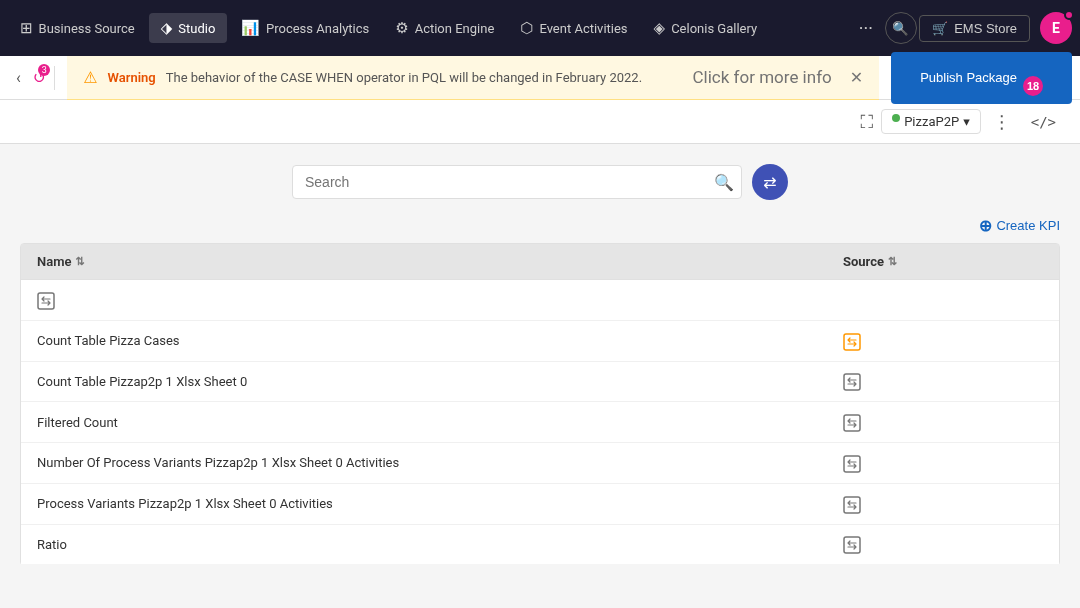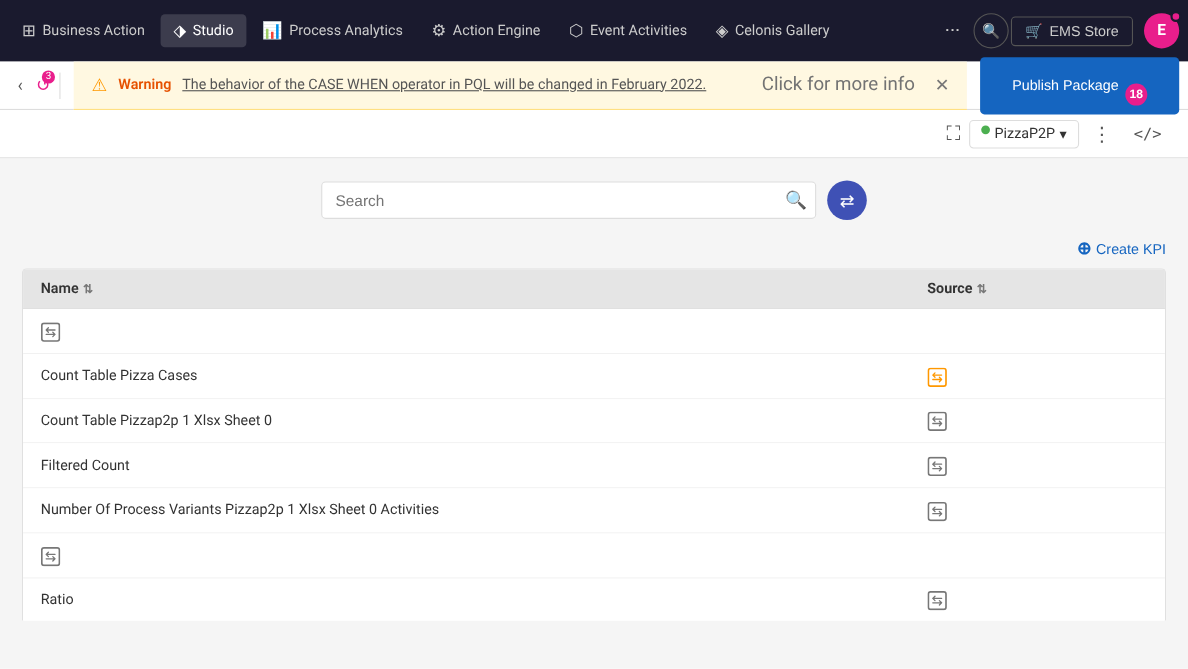--- a/index.html
+++ b/index.html
@@ -36,21 +36,21 @@
     .back-btn { display: flex; align-items: center; gap: 4px; cursor: pointer; color: #555; padding: 4px 8px; }
     .divider-v { width: 1px; height: 24px; background: #ddd; margin: 0 4px; }
 
     
     .warning-bar {
       display: flex; align-items: center; background: #fff8e1; border-bottom: 1px solid #ffe082;
       height: 44px; padding: 0 16px; gap: 10px; flex: 1;
     }
     .warning-icon { color: #ff9800; font-size: 16px; }
     .warning-label { font-weight: 600; color: #e65100; font-size: 13px; }
-    .warning-text { color: #555; font-size: 13px; flex: 1; text-decoration: underline; }
+    .warning-text { color: #555; font-size: 13px; flex: 1; }
     .warning-link { color: #737373; cursor: pointer; font-size: 17px; }
     .warning-close { cursor: pointer; color: #777; font-size: 16px; margin-left: 8px; }
     .publish-btn {
       background: #1565c0; color: #fff; border: none; border-radius: 4px;
       padding: 8px 29px; font-size: 13px; cursor: pointer; display: flex; align-items: center; gap: 6px; white-space: nowrap;
     }
     .publish-badge {
       background: #e91e8c; color: #fff; border-radius: 50%; width: 20px; height: 20px;
       display: flex; align-items: center; justify-content: center; font-size: 11px; font-weight: bold; margin-top: 16px;
     }
@@ -116,21 +116,21 @@
     .row-source { width: 200px; display: flex; align-items: center; gap: 4px; }
     .source-icon { color: #777; font-size: 16px; }
     .source-orange { color: #ff9800; }
   </style>
 </head>
 <body>
 
 <nav class="top-nav">
   <div class="nav-item">
     <span class="nav-icon">⊞</span>
-    <span>Business Action</span>
+    <span>Business Source</span>
   </div>
   <div class="nav-item active">
     <span class="nav-icon">⬗</span>
     <span>Studio</span>
   </div>
   <div class="nav-item">
     <span class="nav-icon">📊</span>
     <span>Process Analytics</span>
   </div>
   <div class="nav-item">
@@ -268,20 +268,21 @@
         <div class="table-row">
           <span class="row-name">Number Of Process Variants Pizzap2p 1 Xlsx Sheet 0 Activities</span>
           <div class="row-source">
             <span class="source-icon"><svg width="18" height="18" viewBox="0 0 18 18" fill="none" style="vertical-align:middle;">
     <rect x="1" y="1" width="16" height="16" rx="2" stroke="#777" stroke-width="1.5" fill="none"></rect>
     <path d="M5 7h8M5 7l2-2M5 7l2 2M13 11H5M13 11l-2-2M13 11l-2 2" stroke="#777" stroke-width="1.2" stroke-linecap="round"></path>
   </svg></span>
           </div>
         </div>
         <div class="table-row">
+          <span class="row-name">Process Variants Pizzap2p 1 Xlsx Sheet 0 Activities</span>
           <div class="row-source">
             <span class="source-icon"><svg width="18" height="18" viewBox="0 0 18 18" fill="none" style="vertical-align:middle;">
     <rect x="1" y="1" width="16" height="16" rx="2" stroke="#777" stroke-width="1.5" fill="none"></rect>
     <path d="M5 7h8M5 7l2-2M5 7l2 2M13 11H5M13 11l-2-2M13 11l-2 2" stroke="#777" stroke-width="1.2" stroke-linecap="round"></path>
   </svg></span>
           </div>
         </div>
         <div class="table-row">
           <span class="row-name">Ratio</span>
           <div class="row-source">

